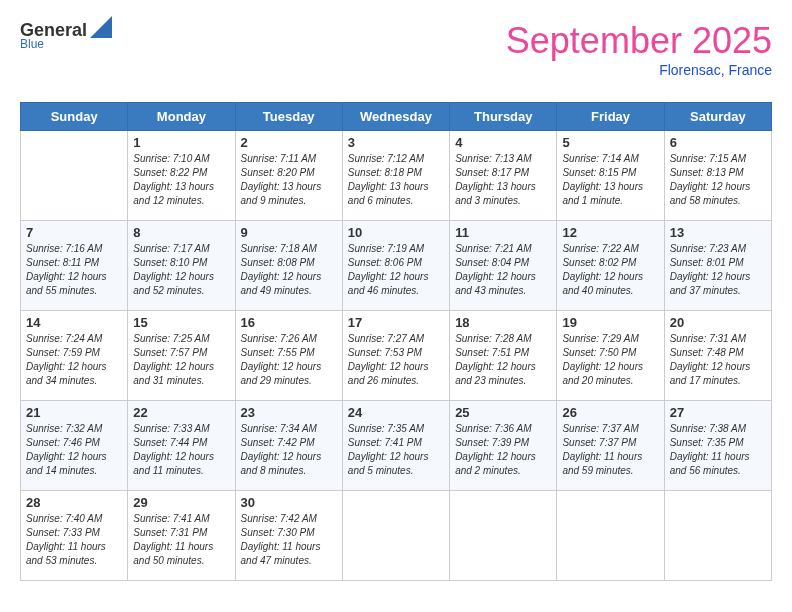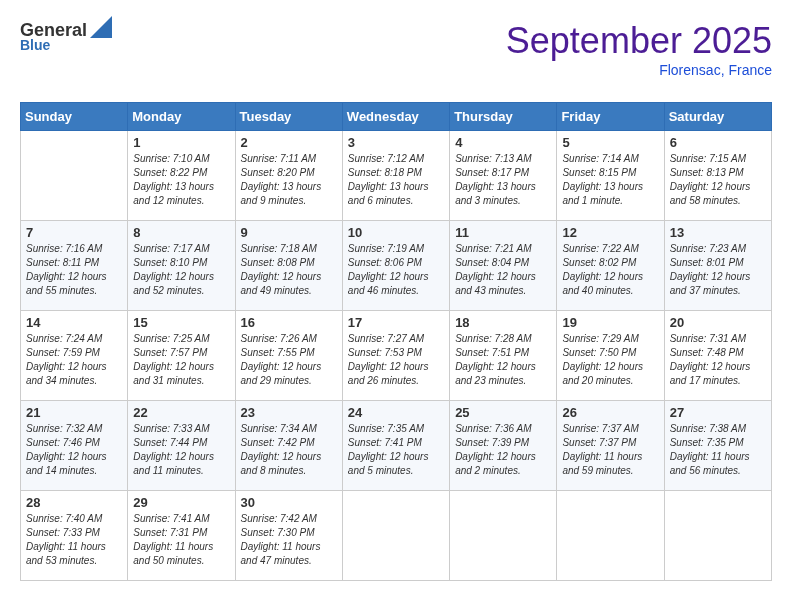--- a/index.html
+++ b/index.html
@@ -20,39 +20,39 @@
       display: flex;
       align-items: center;
     }
     .logo-general { color: #333; }
     .logo-blue { color: #2e6db4; }
     .title-block {
       text-align: right;
     }
     .month-title {
       font-size: 36px;
-      color: #4c1d95;
+      color: #ec4899;
       font-weight: normal;
     }
     .subtitle {
       font-size: 14px;
       color: #1d4ed8;
     }
     .calendar {
       width: 100%;
       border-collapse: collapse;
       border: 1px solid #ccc;
     }
     .calendar th {
       background: #3a7abf;
       color: #fff;
       font-size: 13px;
       font-weight: bold;
       padding: 6px 4px;
-      text-align: left;
+      text-align: center;
       border: 1px solid #2e6db4;
     }
     .calendar td {
       vertical-align: top;
       padding: 4px 5px;
       border: 1px solid #ccc;
       font-size: 10px;
       color: #333;
       width: 107px;
       min-height: 80px;
@@ -81,21 +81,21 @@
 
 <div class="header">
   <div class="logo">
     <div>
       <div style="display:flex;align-items:center;">
         <span class="logo-general" style="font-size:18px;font-weight:bold;color:#333;">General</span>
         <svg width="22" height="22" viewBox="0 0 22 22" style="margin-left:3px;margin-top:-8px;">
           <polygon points="0,22 22,0 22,22" fill="#2e6db4"></polygon>
         </svg>
       </div>
-      <span class="logo-blue" style="font-size:14px;font-weight:bold;color:#2e6db4;display:block;margin-top:-4px;">Blue</span>
+      <span class="logo-blue" style="font-size:12px;font-weight:normal;color:#2e6db4;display:block;margin-top:-4px;">Blue</span>
     </div>
   </div>
   <div class="title-block">
     <div class="month-title">September 2025</div>
     <div class="subtitle">Florensac, France</div>
   </div>
 </div>
 
 <table class="calendar">
   <thead>

